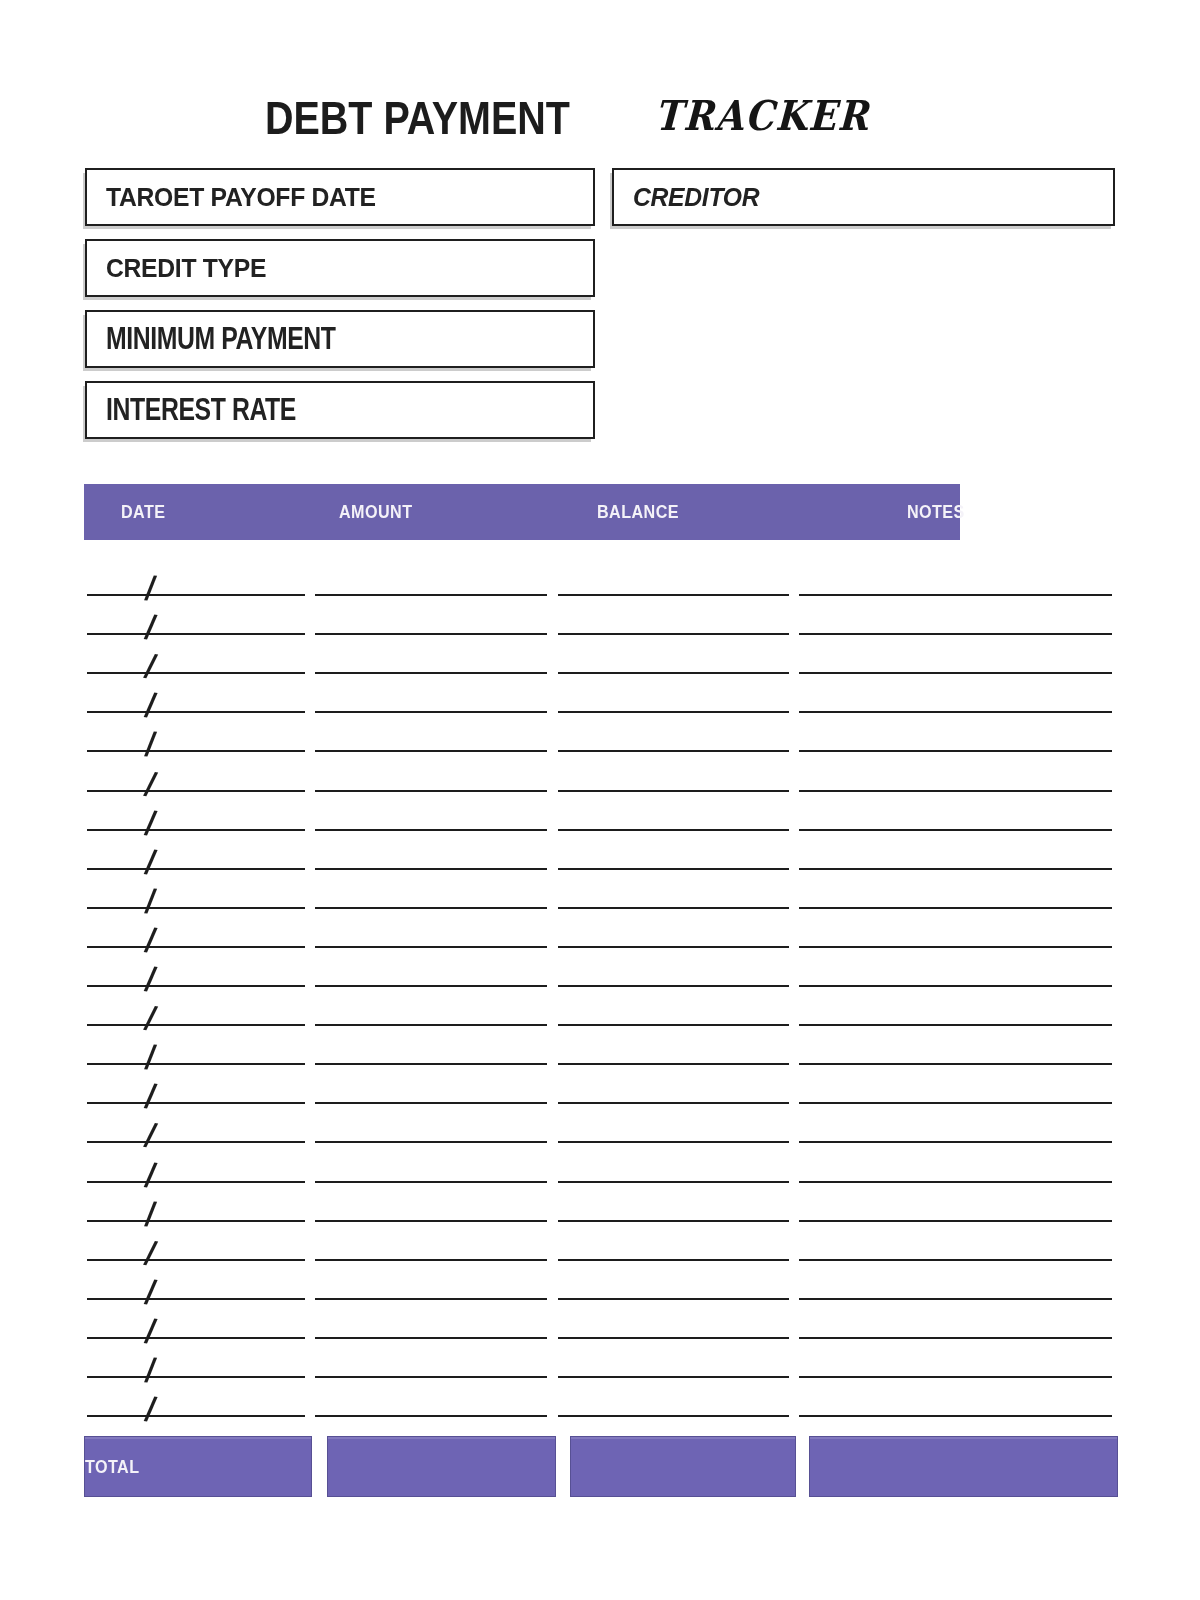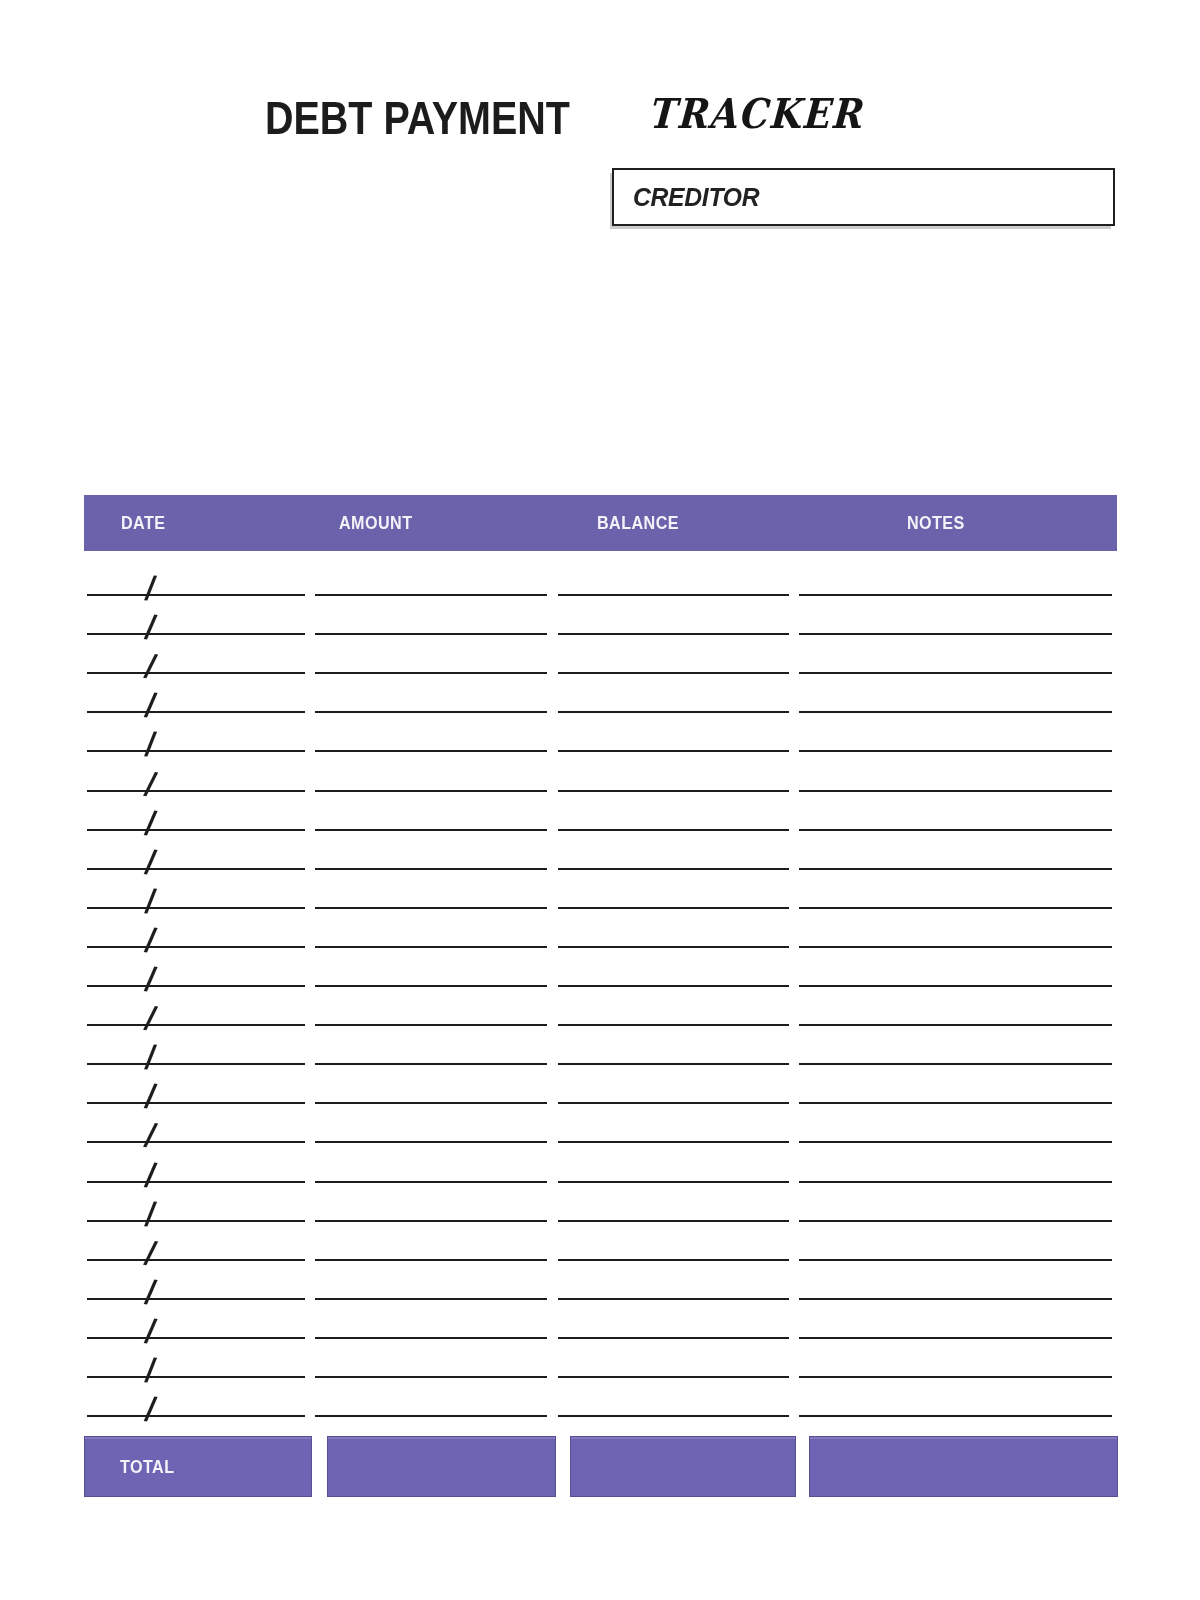--- a/index.html
+++ b/index.html
@@ -16,21 +16,21 @@
     width:1200px;height:1600px;
     background:#ffffff;
     font-family:"Liberation Sans", sans-serif;
     color:var(--text);
     overflow:hidden;
   }
 
   
   .titlebar{
     position:absolute;left:265px;top:94px;
-    display:flex;align-items:flex-start;gap:21px;
+    display:flex;align-items:center;gap:28px;
     white-space:nowrap;
   }
   .title-main{
     font-size:47px;font-weight:700;letter-spacing:0px;
     transform:scaleX(0.84);transform-origin:left bottom;
     color:#1c1c1c;line-height:1.0;
   }
   .title-script{
     font-family:"DejaVu Serif", serif;
     font-style:italic;font-weight:700;
@@ -50,21 +50,21 @@
     overflow:hidden;
   }
   .fbox-label{
     font-weight:700;white-space:nowrap;color:#222;
   }
   .fbox-label.wide{font-size:26px;transform:scaleX(0.95);transform-origin:left center;letter-spacing:-0.3px;}
   .fbox-label.cond{font-size:31px;transform:scaleX(0.80);transform-origin:left center;letter-spacing:-0.5px;}
 
   
   .theader{
-    position:absolute;left:84px;top:495px;width:1033px;height:56px;
+    position:absolute;left:84px;top:484px;width:876px;height:56px;
     background:var(--accent);
   }
   .th-label{
     position:absolute;top:50%;
     font-size:19px;font-weight:700;letter-spacing:0.5px;
     color:var(--header-text);white-space:nowrap;
     transform:translateY(-50%) scaleX(0.85);transform-origin:left center;
   }
   .th-date{left:37px;}
   .th-amount{left:255px;}
@@ -92,21 +92,21 @@
   .row:nth-child(3n) .slash{transform:rotate(9deg);}
   .row:nth-child(4n+1) .slash{transform:rotate(4deg);}
 
   
   .tfooter{position:absolute;left:84px;top:1436px;width:1034px;height:61px;}
   .fcell{
     position:absolute;top:0;height:61px;
     background:var(--accent-box);
     border:1.5px solid #575094;
     box-shadow:inset 0 2px 0 rgba(255,255,255,0.14);
-    display:flex;align-items:center;padding-left:35px;text-align:right;
+    display:flex;align-items:center;text-align:right;
   }
   .fcell-total{left:0;width:228px;}
   .fcell-2{left:243px;width:229px;}
   .fcell-3{left:486px;width:226px;}
   .fcell-4{left:725px;width:309px;}
   .total-label{
     font-size:19px;font-weight:700;letter-spacing:0.5px;
     color:var(--header-text);
     transform:scaleX(0.85);transform-origin:left center;
   }
@@ -114,20 +114,34 @@
 </head>
 <body>
 
 <div class="page">
 
   <div class="titlebar">
     <span class="title-main">DEBT PAYMENT</span>
     <span class="title-script">TRACKER</span>
   </div>
 
+  <div class="fields-left">
+    <div class="fbox">
+      <span class="fbox-label wide">TAROET PAYOFF DATE</span>
+    </div>
+    <div class="fbox">
+      <span class="fbox-label wide">CREDIT TYPE</span>
+    </div>
+    <div class="fbox">
+      <span class="fbox-label cond">MINIMUM PAYMENT</span>
+    </div>
+    <div class="fbox">
+      <span class="fbox-label cond">INTEREST RATE</span>
+    </div>
+  </div>
 
   <div class="fields-right">
     <div class="fbox">
       <span class="fbox-label wide">CREDITOR</span>
     </div>
   </div>
 
   <div class="theader">
     <span class="th-label th-date">DATE</span>
     <span class="th-label th-amount">AMOUNT</span>

